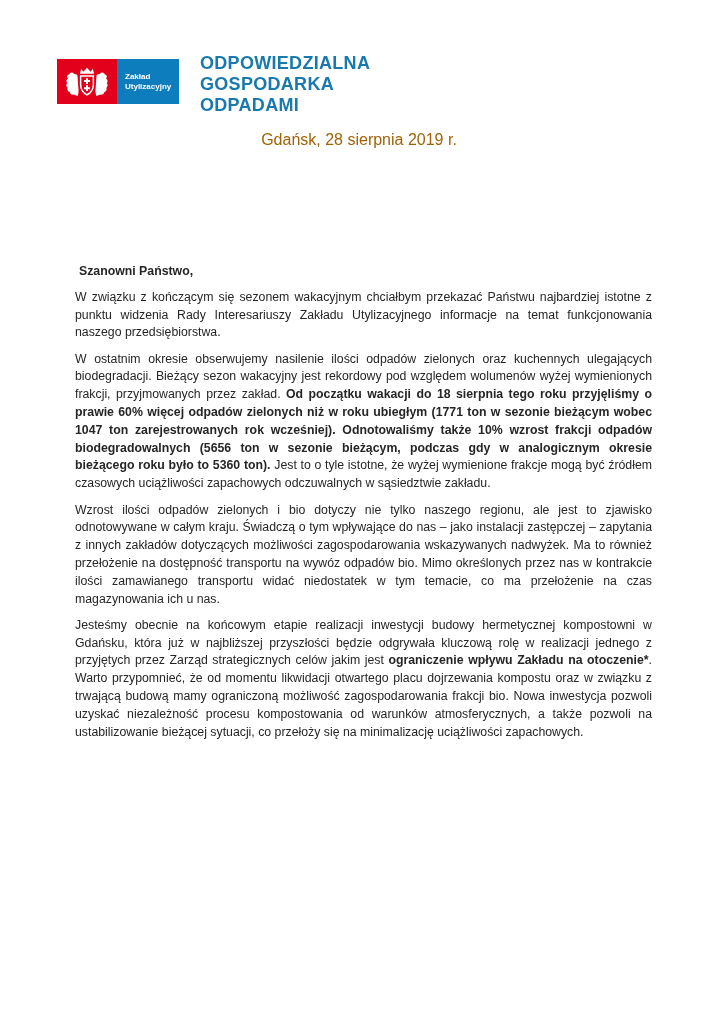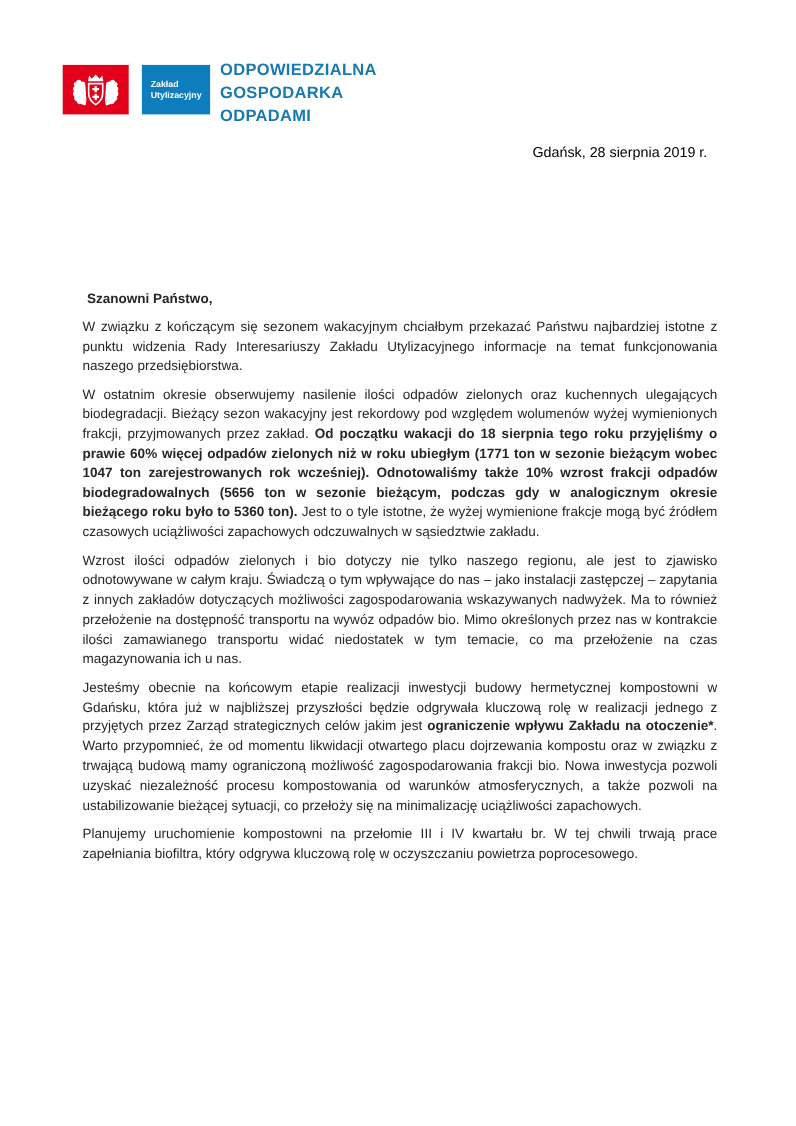--- a/index.html
+++ b/index.html
@@ -9,43 +9,43 @@
     font-family: "Liberation Sans", sans-serif;
     color: #232323;
     position: relative;
     overflow: hidden;
   }
   .page { position: absolute; inset: 0; background: #ffffff; }
 
   
   .logo {
     position: absolute; left: 57px; top: 59px;
-    display: flex; height: 45px; gap: 12px;
+    display: flex; height: 45px;
   }
   .logo-red {
     width: 60px; height: 45px; background: #E2001A;
     display: flex; align-items: center; justify-content: center;
   }
   .logo-red svg { width: 56px; height: 41px; display: block; }
   .logo-blue {
     width: 62px; height: 45px; background: #0E7DBE;
     color: #ffffff; font-weight: bold; font-size: 8px; line-height: 10px;
     display: flex; flex-direction: column; justify-content: center;
     padding-left: 8px; box-sizing: border-box;
   }
   .slogan {
     position: absolute; left: 200px; top: 53px;
     color: #1879AE; font-weight: bold;
-    font-size: 15px; line-height: 21px; letter-spacing: 0.3px;
+    font-size: 18px; line-height: 21px; letter-spacing: 0.3px;
   }
 
   
   .dateline {
     position: absolute; left: 75px; top: 131px; width: 568px;
-    text-align: right; font-size: 13px; color: #000000;
+    text-align: center; font-size: 16px; color: #a16207;
   }
   .addressee {
     position: absolute; left: 430px; top: 190px;
     font-size: 12.5px; line-height: 21.5px; color: #222;
   }
   .addressee .name { font-weight: bold; }
 
   
   .letter-body {
     position: absolute; left: 75px; top: 263px; width: 577px;
@@ -100,17 +100,16 @@
     <div class="salutation">Szanowni Państwo,</div>
 
     <p><span>W związku z kończącym się sezonem wakacyjnym chciałbym przekazać Państwu najbardziej istotne z punktu widzenia Rady Interesariuszy Zakładu Utylizacyjnego informacje na temat funkcjonowania naszego przedsiębiorstwa.</span></p>
 
     <p><span>W ostatnim okresie obserwujemy nasilenie ilości odpadów zielonych oraz kuchennych ulegających biodegradacji. Bieżący sezon wakacyjny jest rekordowy pod względem wolumenów wyżej wymienionych frakcji, przyjmowanych przez zakład. </span><span class="b">Od początku wakacji do 18 sierpnia tego roku przyjęliśmy o prawie 60% więcej odpadów zielonych niż w roku ubiegłym (1771 ton w sezonie bieżącym wobec 1047 ton zarejestrowanych rok wcześniej). Odnotowaliśmy także 10% wzrost frakcji odpadów biodegradowalnych (5656 ton w sezonie bieżącym, podczas gdy w analogicznym okresie bieżącego roku było to 5360 ton).</span><span> Jest to o tyle istotne, że wyżej wymienione frakcje mogą być źródłem czasowych uciążliwości zapachowych odczuwalnych w sąsiedztwie zakładu.</span></p>
 
     <p><span>Wzrost ilości odpadów zielonych i bio dotyczy nie tylko naszego regionu, ale jest to zjawisko odnotowywane w całym kraju. Świadczą o tym wpływające do nas – jako instalacji zastępczej – zapytania z innych zakładów dotyczących możliwości zagospodarowania wskazywanych nadwyżek. Ma to również przełożenie na dostępność transportu na wywóz odpadów bio. Mimo określonych przez nas w kontrakcie ilości zamawianego transportu widać niedostatek w tym temacie, co ma przełożenie na czas magazynowania ich u nas.</span></p>
 
     <p><span>Jesteśmy obecnie na końcowym etapie realizacji inwestycji budowy hermetycznej kompostowni w Gdańsku, która już w najbliższej przyszłości będzie odgrywała kluczową rolę w realizacji jednego z przyjętych przez Zarząd strategicznych celów jakim jest </span><span class="b">ograniczenie wpływu Zakładu na otoczenie*</span><span>. Warto przypomnieć, że od momentu likwidacji otwartego placu dojrzewania kompostu oraz w związku z trwającą budową mamy ograniczoną możliwość zagospodarowania frakcji bio. Nowa inwestycja pozwoli uzyskać niezależność procesu kompostowania od warunków atmosferycznych, a także pozwoli na ustabilizowanie bieżącej sytuacji, co przełoży się na minimalizację uciążliwości zapachowych.</span></p>
 
-    <p><span>Planujemy uruchomienie kompostowni na przełomie III i IV kwartału br. W tej chwili trwają prace zapełniania biofiltra, który odgrywa kluczową rolę w oczyszczaniu powietrza poprocesowego.</span></p>
 
   </div>
 
 </div>
 
 </body></html>

